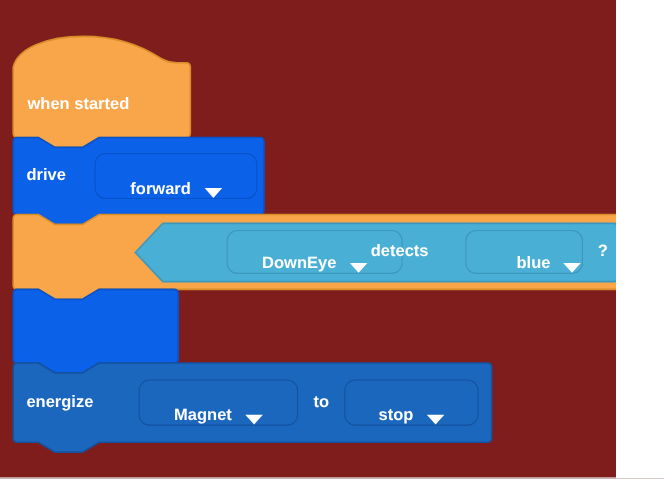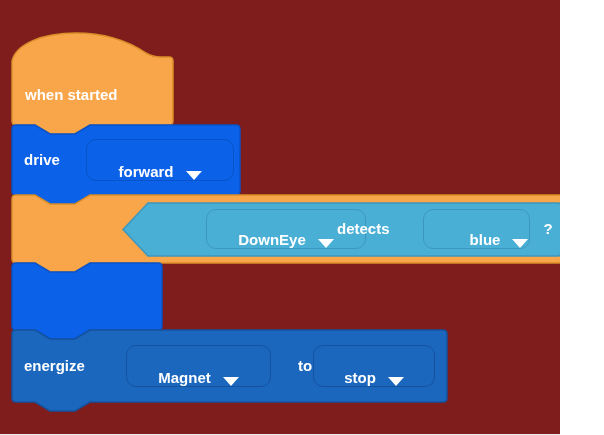--- a/index.html
+++ b/index.html
@@ -111,19 +111,19 @@
     <span class="arrow-down"></span>
   </div>
   <div class="blk-label" style="left:540px;top:220px;width:16px;text-align:center;">?</div>
 
 
   <div class="blk-label" style="left:24px;top:357px;">energize</div>
   <div class="dropdown dd-magnet" style="left:126px;top:345px;width:145px;height:42px;">
     <span>Magnet</span>
     <span class="arrow-down"></span>
   </div>
-  <div class="blk-label" style="left:298px;top:357px;">to</div>
+  <div class="blk-label" style="left:285px;top:357px;">to</div>
   <div class="dropdown dd-magnet" style="left:313px;top:345px;width:122px;height:42px;">
     <span>stop</span>
     <span class="arrow-down"></span>
   </div>
 
 </div>
 
 </body></html>

